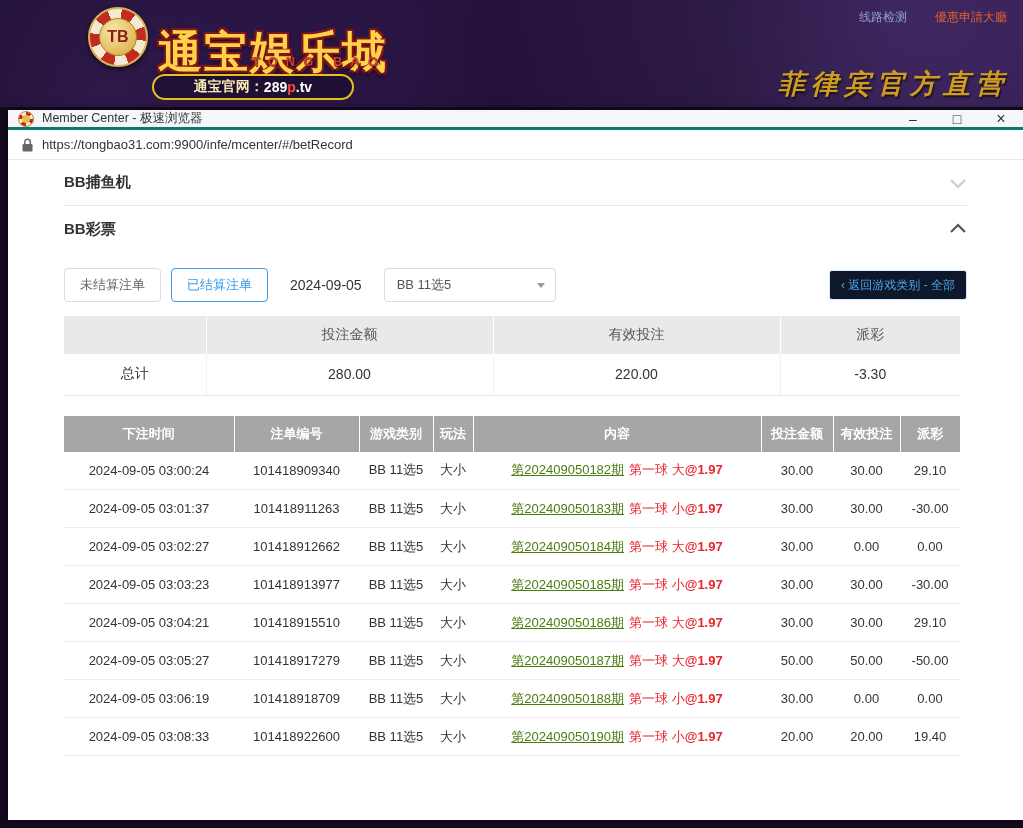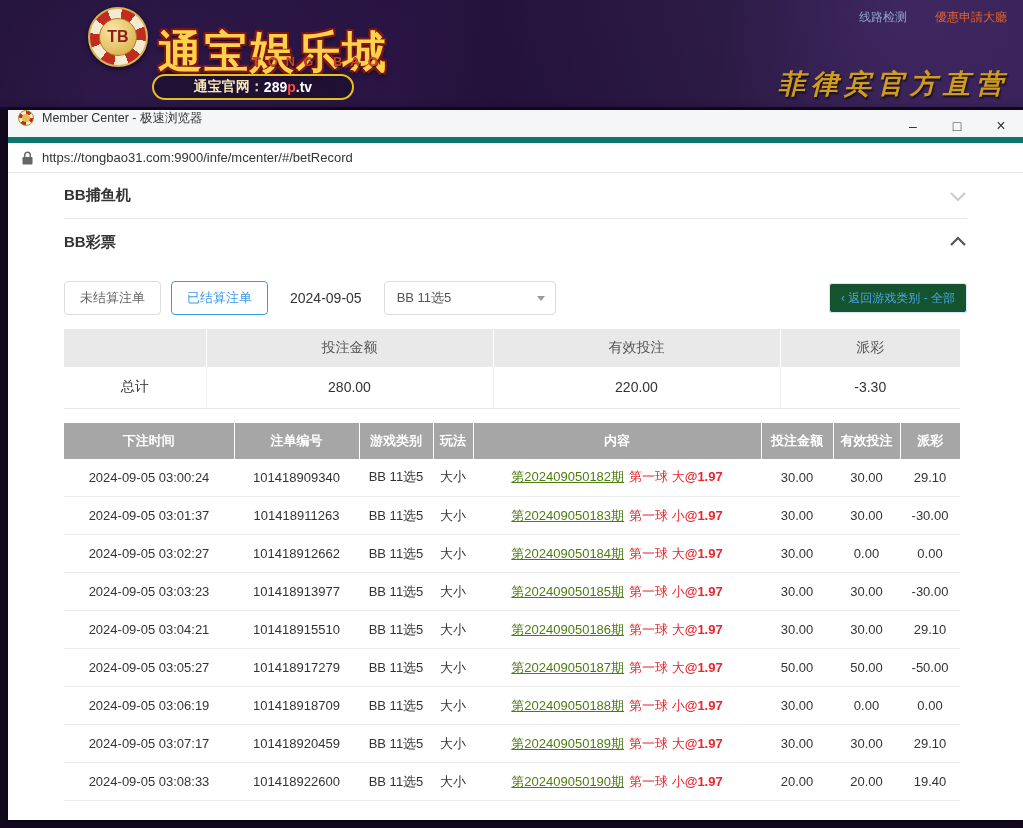--- a/index.html
+++ b/index.html
@@ -67,22 +67,22 @@
     text-shadow:1px 2px 2px rgba(0,0,0,.65); white-space:nowrap;
   }
 
   
   .window{
     position:absolute; left:8px; top:110px; width:1015px; height:710px;
     background:#fff; box-shadow:0 0 8px rgba(0,0,0,.55);
     display:flex; flex-direction:column;
   }
   .titlebar{
-    height:33px; background:#f5f6f7; border-bottom:6px solid #0f766e;
-    display:flex; align-items:flex-start; padding-left:10px; flex:0 0 auto;
+    height:20px; background:#f5f6f7; border-bottom:3px solid #0f766e;
+    display:flex; align-items:center; padding-left:10px; flex:0 0 auto;
   }
   .win-icon{
     width:16px; height:16px; border-radius:50%;
     background:repeating-conic-gradient(#c12b20 0deg 45deg, #f4ead2 45deg 90deg);
     border:1px solid #b98f2e; position:relative;
   }
   .win-icon::after{
     content:""; position:absolute; inset:3px; border-radius:50%; background:#e7bd4e;
   }
   .win-title{ margin-left:8px; font-size:12.5px; color:#333; }
@@ -126,40 +126,40 @@
     cursor:pointer; background:#fff;
   }
   .select .caret{
     position:absolute; right:10px; top:14px; width:0; height:0;
     border-left:4px solid transparent; border-right:4px solid transparent; border-top:5px solid #999;
   }
   .sel-game{ margin-left:22px; width:172px; }
   .sel-scope{ margin-left:25px; width:167px; }
   .back-btn{
     margin-left:auto; height:30px; padding:0 11px; font-size:12px;
-    color:#4aa6e8; background:#14532d; border:1px solid #d3e9fa; border-radius:3px;
+    color:#4aa6e8; background:#0f172a; border:1px solid #d3e9fa; border-radius:3px;
     display:flex; align-items:center; cursor:pointer;
   }
 
   table{ border-collapse:collapse; table-layout:fixed; width:896px; }
   td,th{ overflow:hidden; white-space:nowrap; }
 
   .summary{ margin-top:14px; }
   .summary th{
     height:38px; background:#e9e9e9; font-size:14px; font-weight:normal; color:#555;
     text-align:center; border-right:1px solid #fff;
   }
   .summary th:last-child{ border-right:none; }
   .summary td{
     height:41px; font-size:14px; color:#333; text-align:center;
     border-bottom:1px solid #e8e8e8; border-right:1px solid #f0f0f0;
   }
   .summary td:last-child{ border-right:none; }
 
-  .bets{ margin-top:14px; }
+  .bets{ margin-top:20px; }
   .bets th{
     height:36px; background:#a6a6a6; color:#fff; font-size:13px; font-weight:600;
     text-align:center; border-right:1px solid #fff;
   }
   .bets th:last-child{ border-right:none; }
   .bets td{
     height:38px; font-size:13px; color:#333; text-align:center;
     border-bottom:1px solid #ececec;
   }
   .period{ color:#4d7c0f;text-decoration:underline; }
@@ -353,30 +353,20 @@
     <td>2024-09-05 03:06:19</td>
     <td>101418918709</td>
     <td>BB 11选5</td>
     <td>大小</td>
     <td><span class="period">第202409050188期</span><span class="pick">第一球 小</span><span class="odds">@1.97</span></td>
     <td>30.00</td>
     <td>0.00</td>
     <td class="auto-neg">0.00</td>
   </tr>
           <tr>
-    <td>2024-09-05 03:07:17</td>
-    <td>101418920459</td>
-    <td>BB 11选5</td>
-    <td>大小</td>
-    <td><span class="period">第202409050189期</span><span class="pick">第一球 大</span><span class="odds">@1.97</span></td>
-    <td>30.00</td>
-    <td>30.00</td>
-    <td class="auto-neg">29.10</td>
-  </tr>
-          <tr>
     <td>2024-09-05 03:08:33</td>
     <td>101418922600</td>
     <td>BB 11选5</td>
     <td>大小</td>
     <td><span class="period">第202409050190期</span><span class="pick">第一球 小</span><span class="odds">@1.97</span></td>
     <td>20.00</td>
     <td>20.00</td>
     <td class="auto-neg">19.40</td>
   </tr>
         </tbody>

